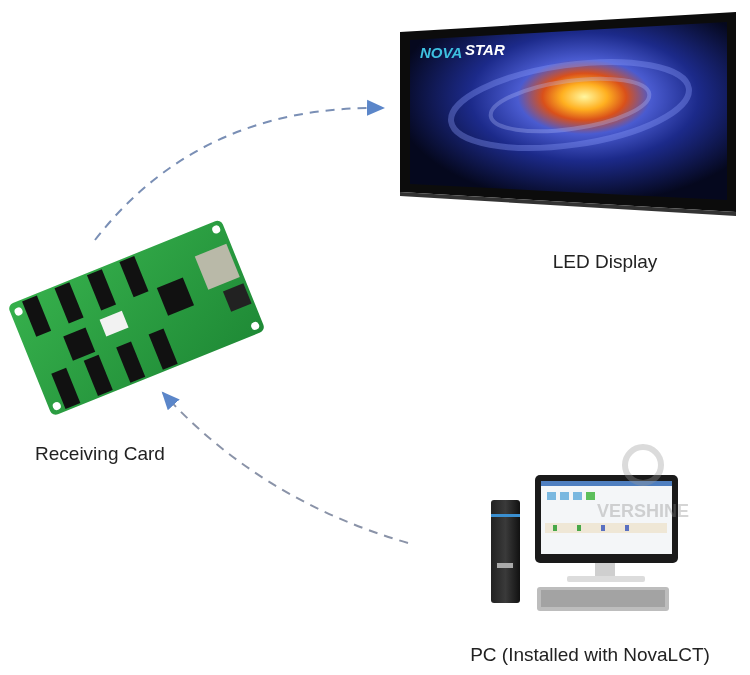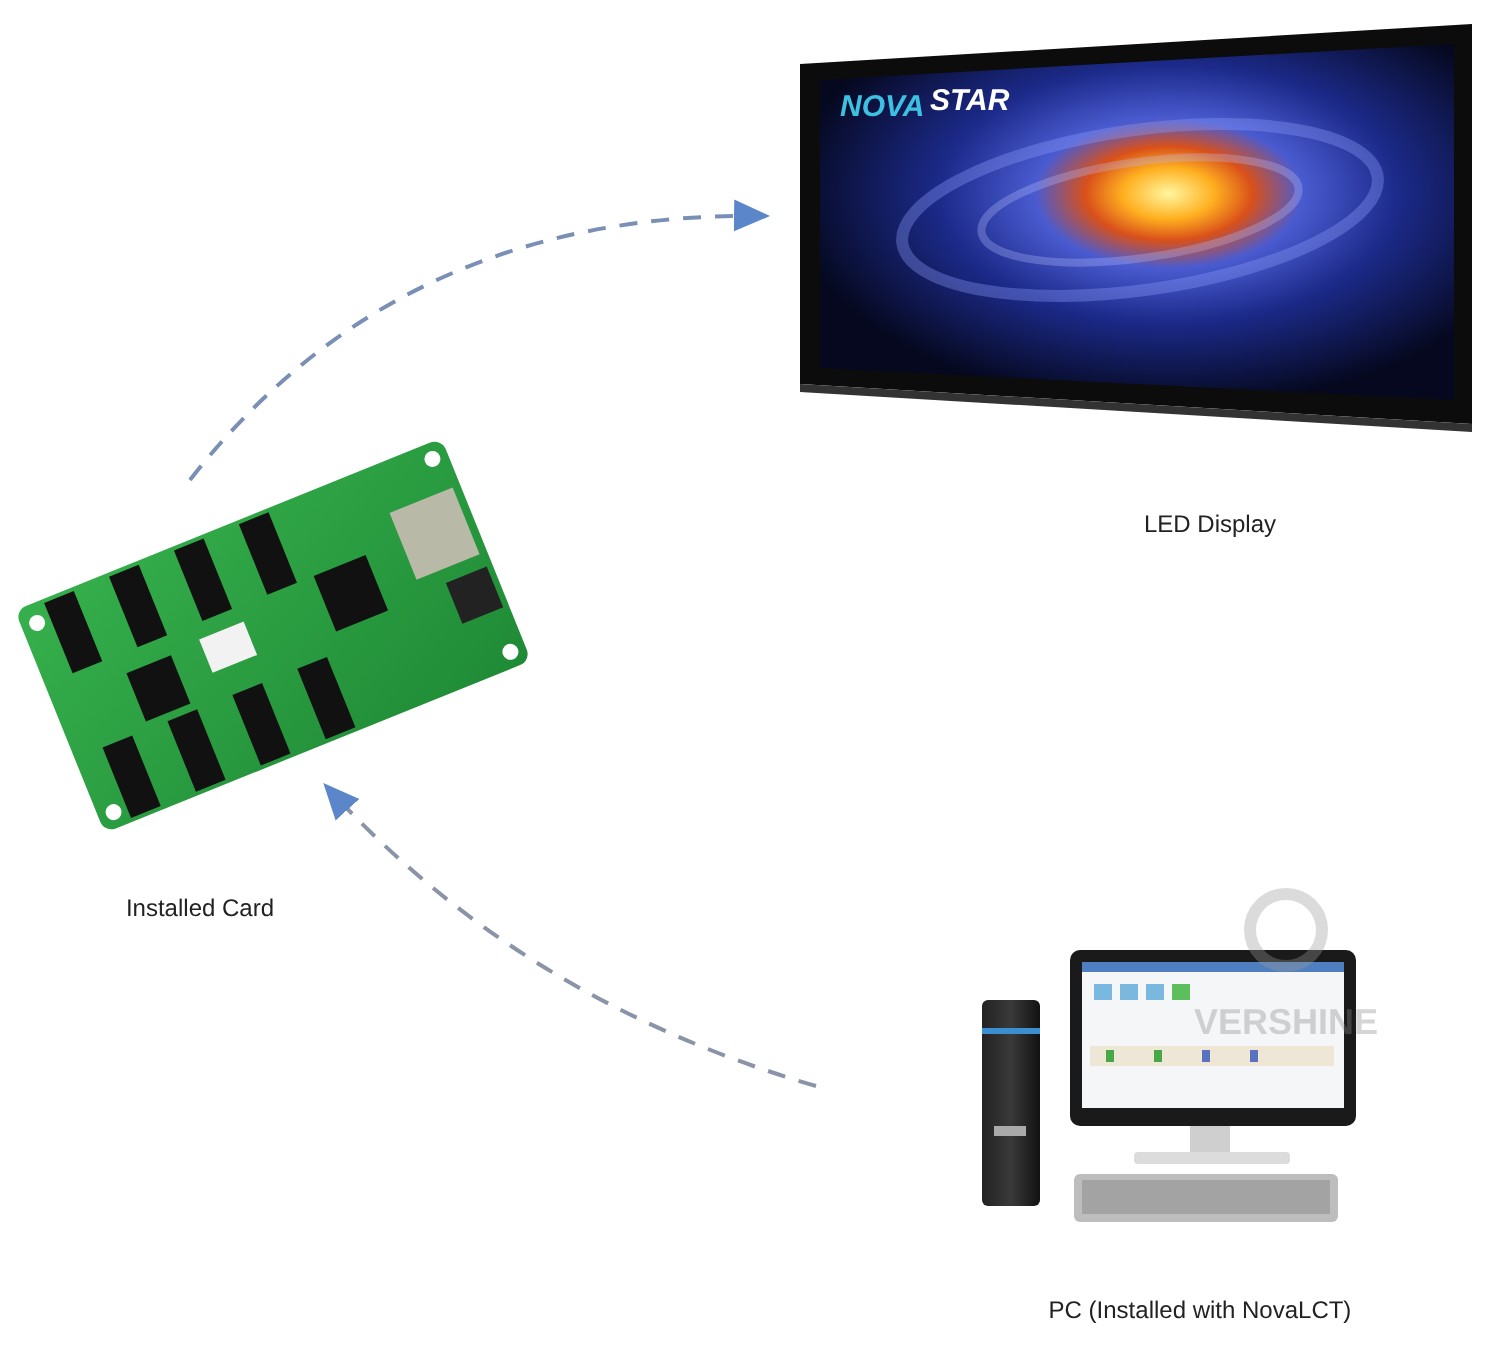--- a/index.html
+++ b/index.html
@@ -1,17 +1,17 @@
 <!DOCTYPE html>
 <html><head>
 <meta charset="utf-8">
 <style>
   html,body{margin:0;padding:0;background:#fff;}
   body{width:750px;height:675px;position:relative;overflow:hidden;font-family:"Liberation Sans",sans-serif;}
-  .label{position:absolute;color:#222;font-size:12px;text-align:center;line-height:20px;}
+  .label{position:absolute;color:#222;font-size:19px;text-align:center;line-height:20px;}
   svg{position:absolute;left:0;top:0;}
 </style>
 </head>
 <body>
 
 <svg width="750" height="675" viewBox="0 0 750 675">
   <defs>
     <radialGradient id="galaxy" cx="0.55" cy="0.42" r="0.6">
       <stop offset="0" stop-color="#fff6a0"></stop>
       <stop offset="0.12" stop-color="#ffb020"></stop>
@@ -104,16 +104,16 @@
 
   <g opacity="0.35">
     <circle cx="643" cy="465" r="18" fill="none" stroke="#999" stroke-width="6"></circle>
     <text x="597" y="517" font-family="Liberation Sans, sans-serif" font-weight="bold" font-size="18" fill="#888">VERSHINE</text>
   </g>
 </svg>
 
 <div class="label" style="left:545px;top:252px;width:120px;">LED Display</div>
 
 <div class="label" style="left:10px;top:444px;width:180px;">
-  <div>Installed Card</div>
+  <div>Receiving Card</div>
 </div>
 
-<div class="label" style="left:470px;top:645px;width:260px;">PC (Installed with NovaLCT)</div>
+<div class="label" style="left:460px;top:645px;width:260px;">PC (Installed with NovaLCT)</div>
 
 </body></html>

